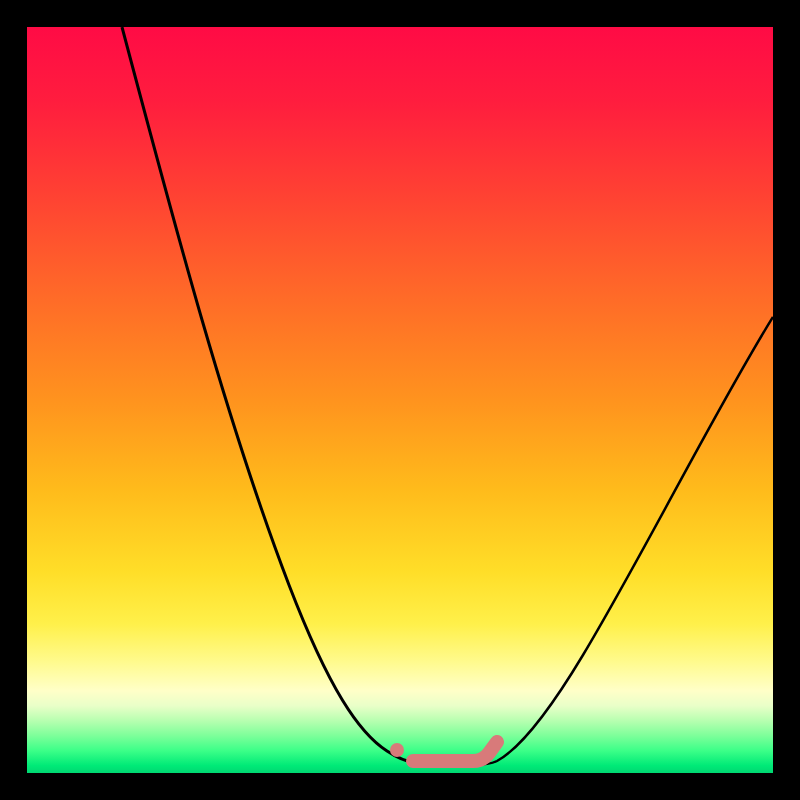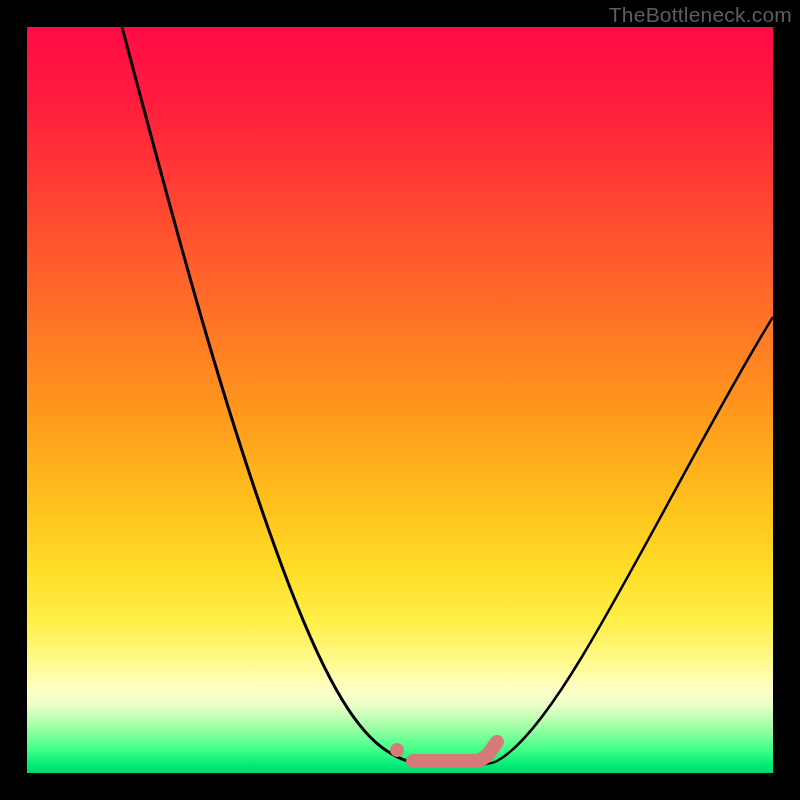--- a/index.html
+++ b/index.html
@@ -80,14 +80,13 @@
     </div>
 
     <svg class="curves" width="746" height="746" viewBox="0 0 746 746">
       <path fill="none" stroke="#000" stroke-width="3" d="M 95 0 C 148 200, 200 396, 262 558 C 302 662, 332 706, 360 724 C 372 732, 380 735, 390 736"></path>
       <path fill="none" stroke="#000" stroke-width="2.5" d="M 746 290 C 690 380, 616 528, 556 628 C 520 688, 492 722, 470 734 C 462 738, 454 738, 446 738"></path>
       <path fill="none" stroke="#d87a7a" stroke-width="14" stroke-linecap="round" d="M 386 734 L 446 734 Q 456 734 462 726 L 470 715"></path>
       <circle cx="370" cy="723" r="7" fill="#d87a7a"></circle>
     </svg>
   </div>
 
-  <div class="watermark">TheBottleneck.com</div>
 </div>
 
 </body></html>

